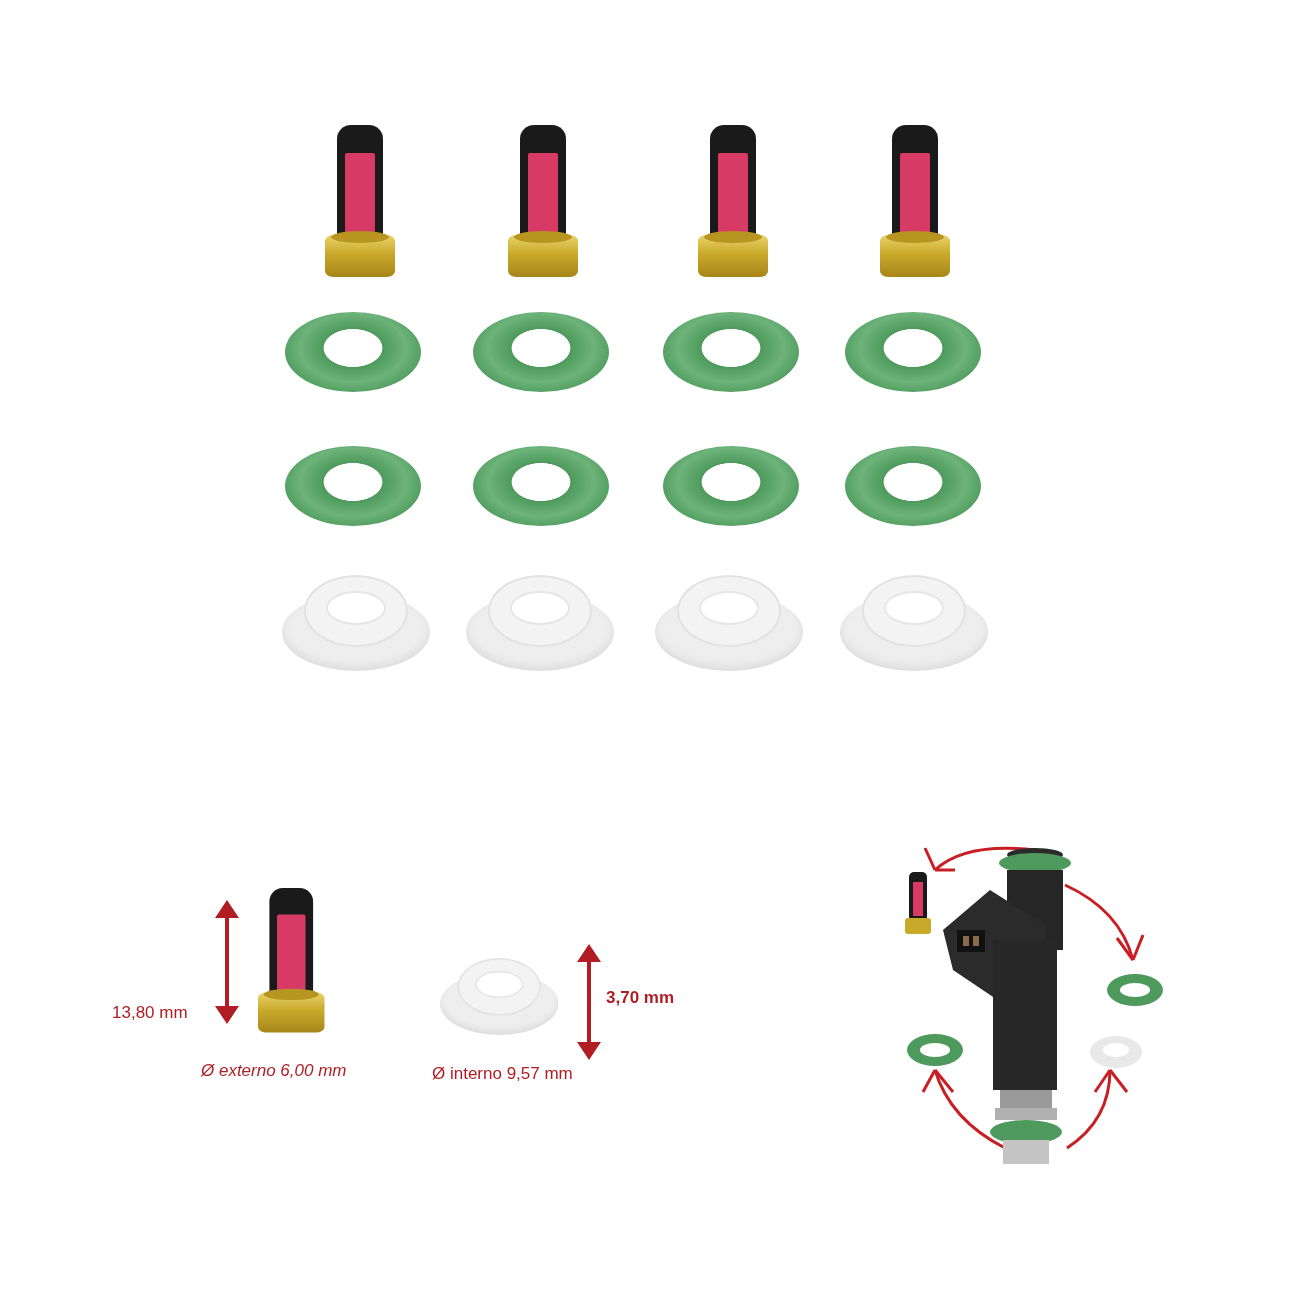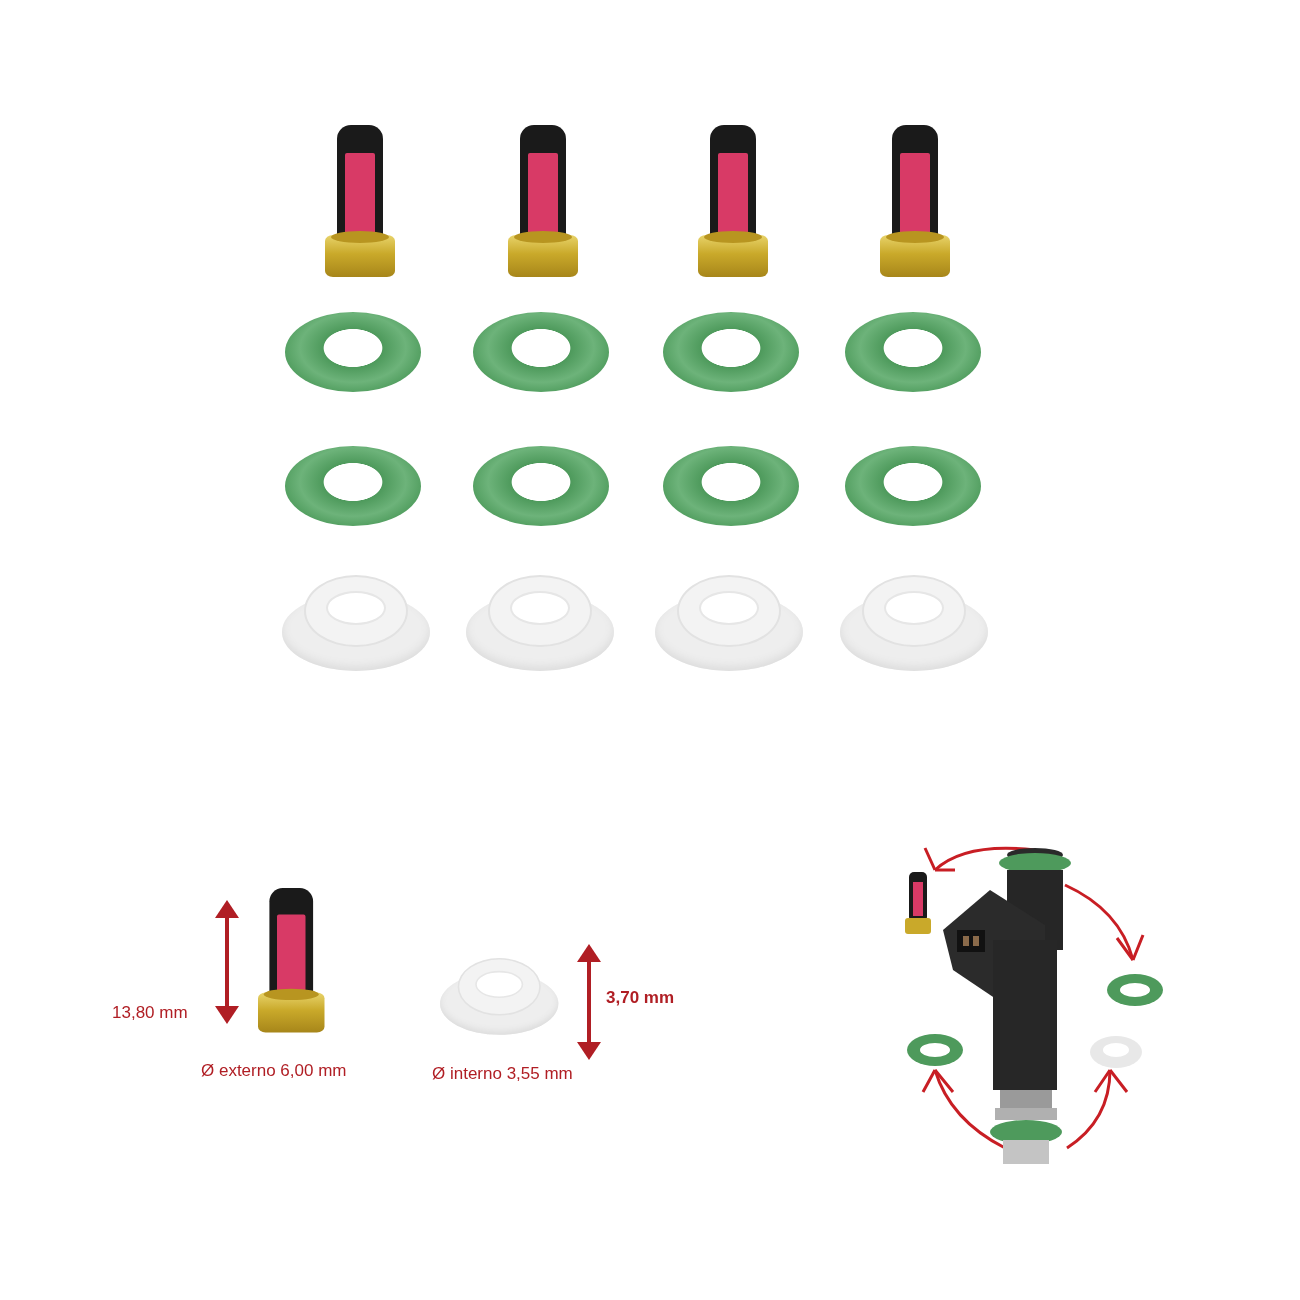--- a/index.html
+++ b/index.html
@@ -88,32 +88,32 @@
 </div>
 
 <div>
   <div class="dim-label" style="left:112px;top:955px;margin-top:48px;">13,80 mm</div>
   <div class="arrow" style="left:225px;top:912px;height:100px;"></div>
   <div class="filter" style="left:258px;top:888px;transform:scale(0.95);transform-origin:top left;">
       <div class="body"></div>
       <div class="mesh"></div>
       <div class="cap"></div>
     </div>
-  <div class="dim-label" style="left:201px;top:1061px;">Ø externo 6,00 mm</div>
+  <div class="dim-label" style="left:201px;top:1061px;font-style:italic;">Ø externo 6,00 mm</div>
 </div>
 
 <div>
   <div class="cup" style="left:440px;top:958px;transform:scale(0.8);transform-origin:top left;">
       <div class="outer"></div>
       <div class="inner"></div>
       <div class="hole"></div>
     </div>
   <div class="arrow" style="left:587px;top:956px;height:92px;"></div>
   <div class="dim-label" style="left:606px;top:988px;font-weight:bold;">3,70 mm</div>
-  <div class="dim-label" style="left:432px;top:1064px;">Ø interno 3,55 mm</div>
+  <div class="dim-label" style="left:432px;top:1064px;">Ø interno 9,57 mm</div>
 </div>
 
 <div class="abs" style="left:895px;top:830px;width:280px;height:380px;">
   <svg width="280" height="380" viewBox="0 0 280 380">
 
     <g fill="none" stroke="#c81e24" stroke-width="3">
       <path d="M140 20 Q70 12 40 40"></path>
       <path d="M40 40 L30 18 M40 40 L60 40"></path>
       <path d="M170 55 Q225 80 238 130"></path>
       <path d="M238 130 L222 108 M238 130 L248 105"></path>

